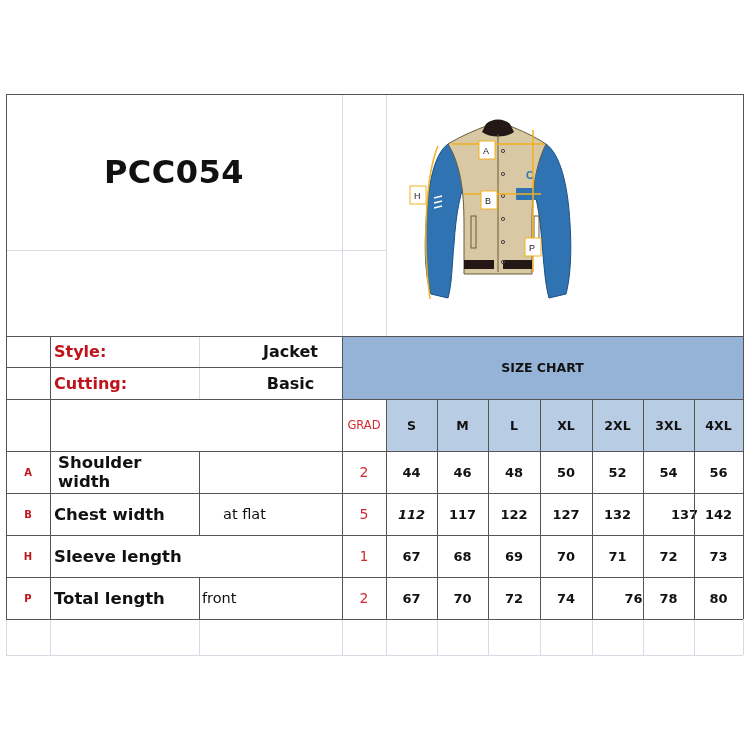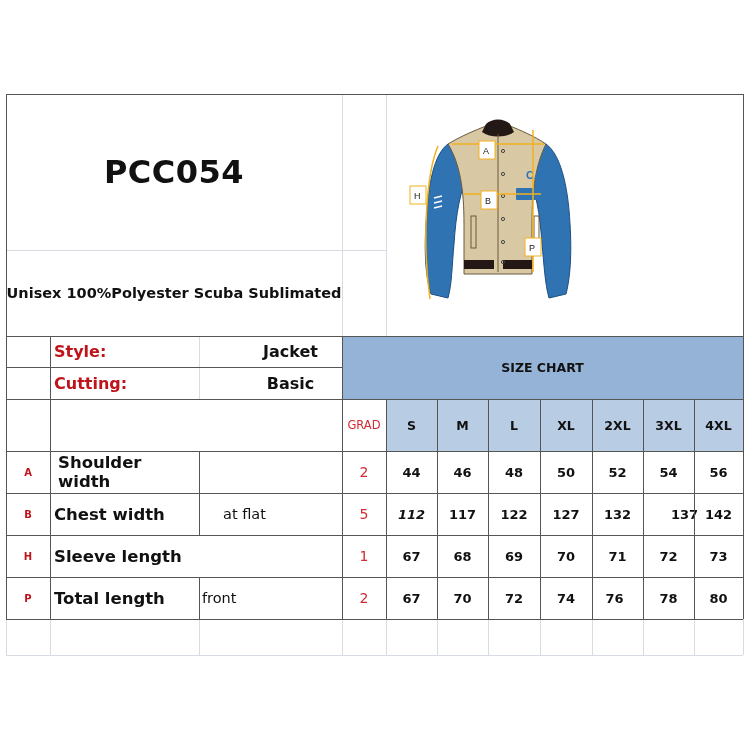--- a/index.html
+++ b/index.html
@@ -47,21 +47,20 @@
   <div class="fvline" style="left:643px; top:619px; height:36px;"></div>
   <div class="fvline" style="left:694px; top:619px; height:36px;"></div>
   <div class="fvline" style="left:743px; top:619px; height:36px;"></div>
 
   <div class="abs band" style="left:342px; top:336px; width:401px; height:63px;"></div>
   <div class="abs band-light" style="left:386px; top:399px; width:357px; height:52px;"></div>
 
   <div class="cell code" style="left:6px; top:94px; width:336px; height:156px;">PCC054</div>
 
   <div class="cell desc" style="left:6px; top:250px; width:336px; height:86px; flex-direction:column;">
-    <span>Unisex 100%Polyester Scuba Sublimated</span>
   </div>
 
   <div class="abs" style="left:386px; top:94px; width:357px; height:242px;">
     <svg width="357" height="242" viewBox="0 0 357 242">
 
       <path d="M62 50 C48 60 42 90 40 130 C38 160 40 185 45 200 L62 204 C66 190 66 170 68 150 C70 120 74 95 84 78 Z" fill="#2f73b3" stroke="#1d4f80" stroke-width="1"></path>
       <path d="M160 50 C174 60 182 90 184 130 C186 160 184 185 180 200 L163 204 C159 190 158 170 156 150 C154 120 150 95 140 78 Z" fill="#2f73b3" stroke="#1d4f80" stroke-width="1"></path>
 
       <path d="M62 50 C75 42 90 36 100 32 L124 32 C134 36 148 42 160 50 C150 70 146 95 146 130 L146 180 L78 180 L78 130 C78 95 74 70 62 50 Z" fill="#d8c8a4" stroke="#6b5a3a" stroke-width="1"></path>
 
@@ -162,21 +161,21 @@
 
   <div>
     <div class="cell letter" style="left:6px; top:577px; width:44px; height:42px;">P</div>
     <div class="cell meas-name" style="left:50px; top:577px; width:149px; height:42px;">Total length</div>
     <div class="cell note" style="left:199px; top:577px; width:143px; height:42px;">front</div>
     <div class="cell grad-val" style="left:342px; top:577px; width:44px; height:42px;">2</div>
     <div class="cell num" style="left:386px; top:577px; width:51px; height:42px;">67</div>
     <div class="cell num" style="left:437px; top:577px; width:51px; height:42px;">70</div>
     <div class="cell num" style="left:488px; top:577px; width:52px; height:42px;">72</div>
     <div class="cell num" style="left:540px; top:577px; width:52px; height:42px;">74</div>
-    <div class="cell num" style="left:573px; top:577px; width:51px; height:42px;padding-left:32px;">76</div>
+    <div class="cell num" style="left:592px; top:577px; width:51px; height:42px;padding-left:32px;">76</div>
     <div class="cell num" style="left:643px; top:577px; width:51px; height:42px;">78</div>
     <div class="cell num" style="left:694px; top:577px; width:49px; height:42px;">80</div>
   </div>
 
   <div class="hline" style="left:6px; top:94px; width:737px;"></div>
   <div class="hline" style="left:6px; top:336px; width:737px;"></div>
   <div class="hline" style="left:6px; top:367px; width:336px;"></div>
   <div class="hline" style="left:6px; top:399px; width:737px;"></div>
   <div class="hline" style="left:6px; top:451px; width:737px;"></div>
   <div class="hline" style="left:6px; top:493px; width:737px;"></div>

